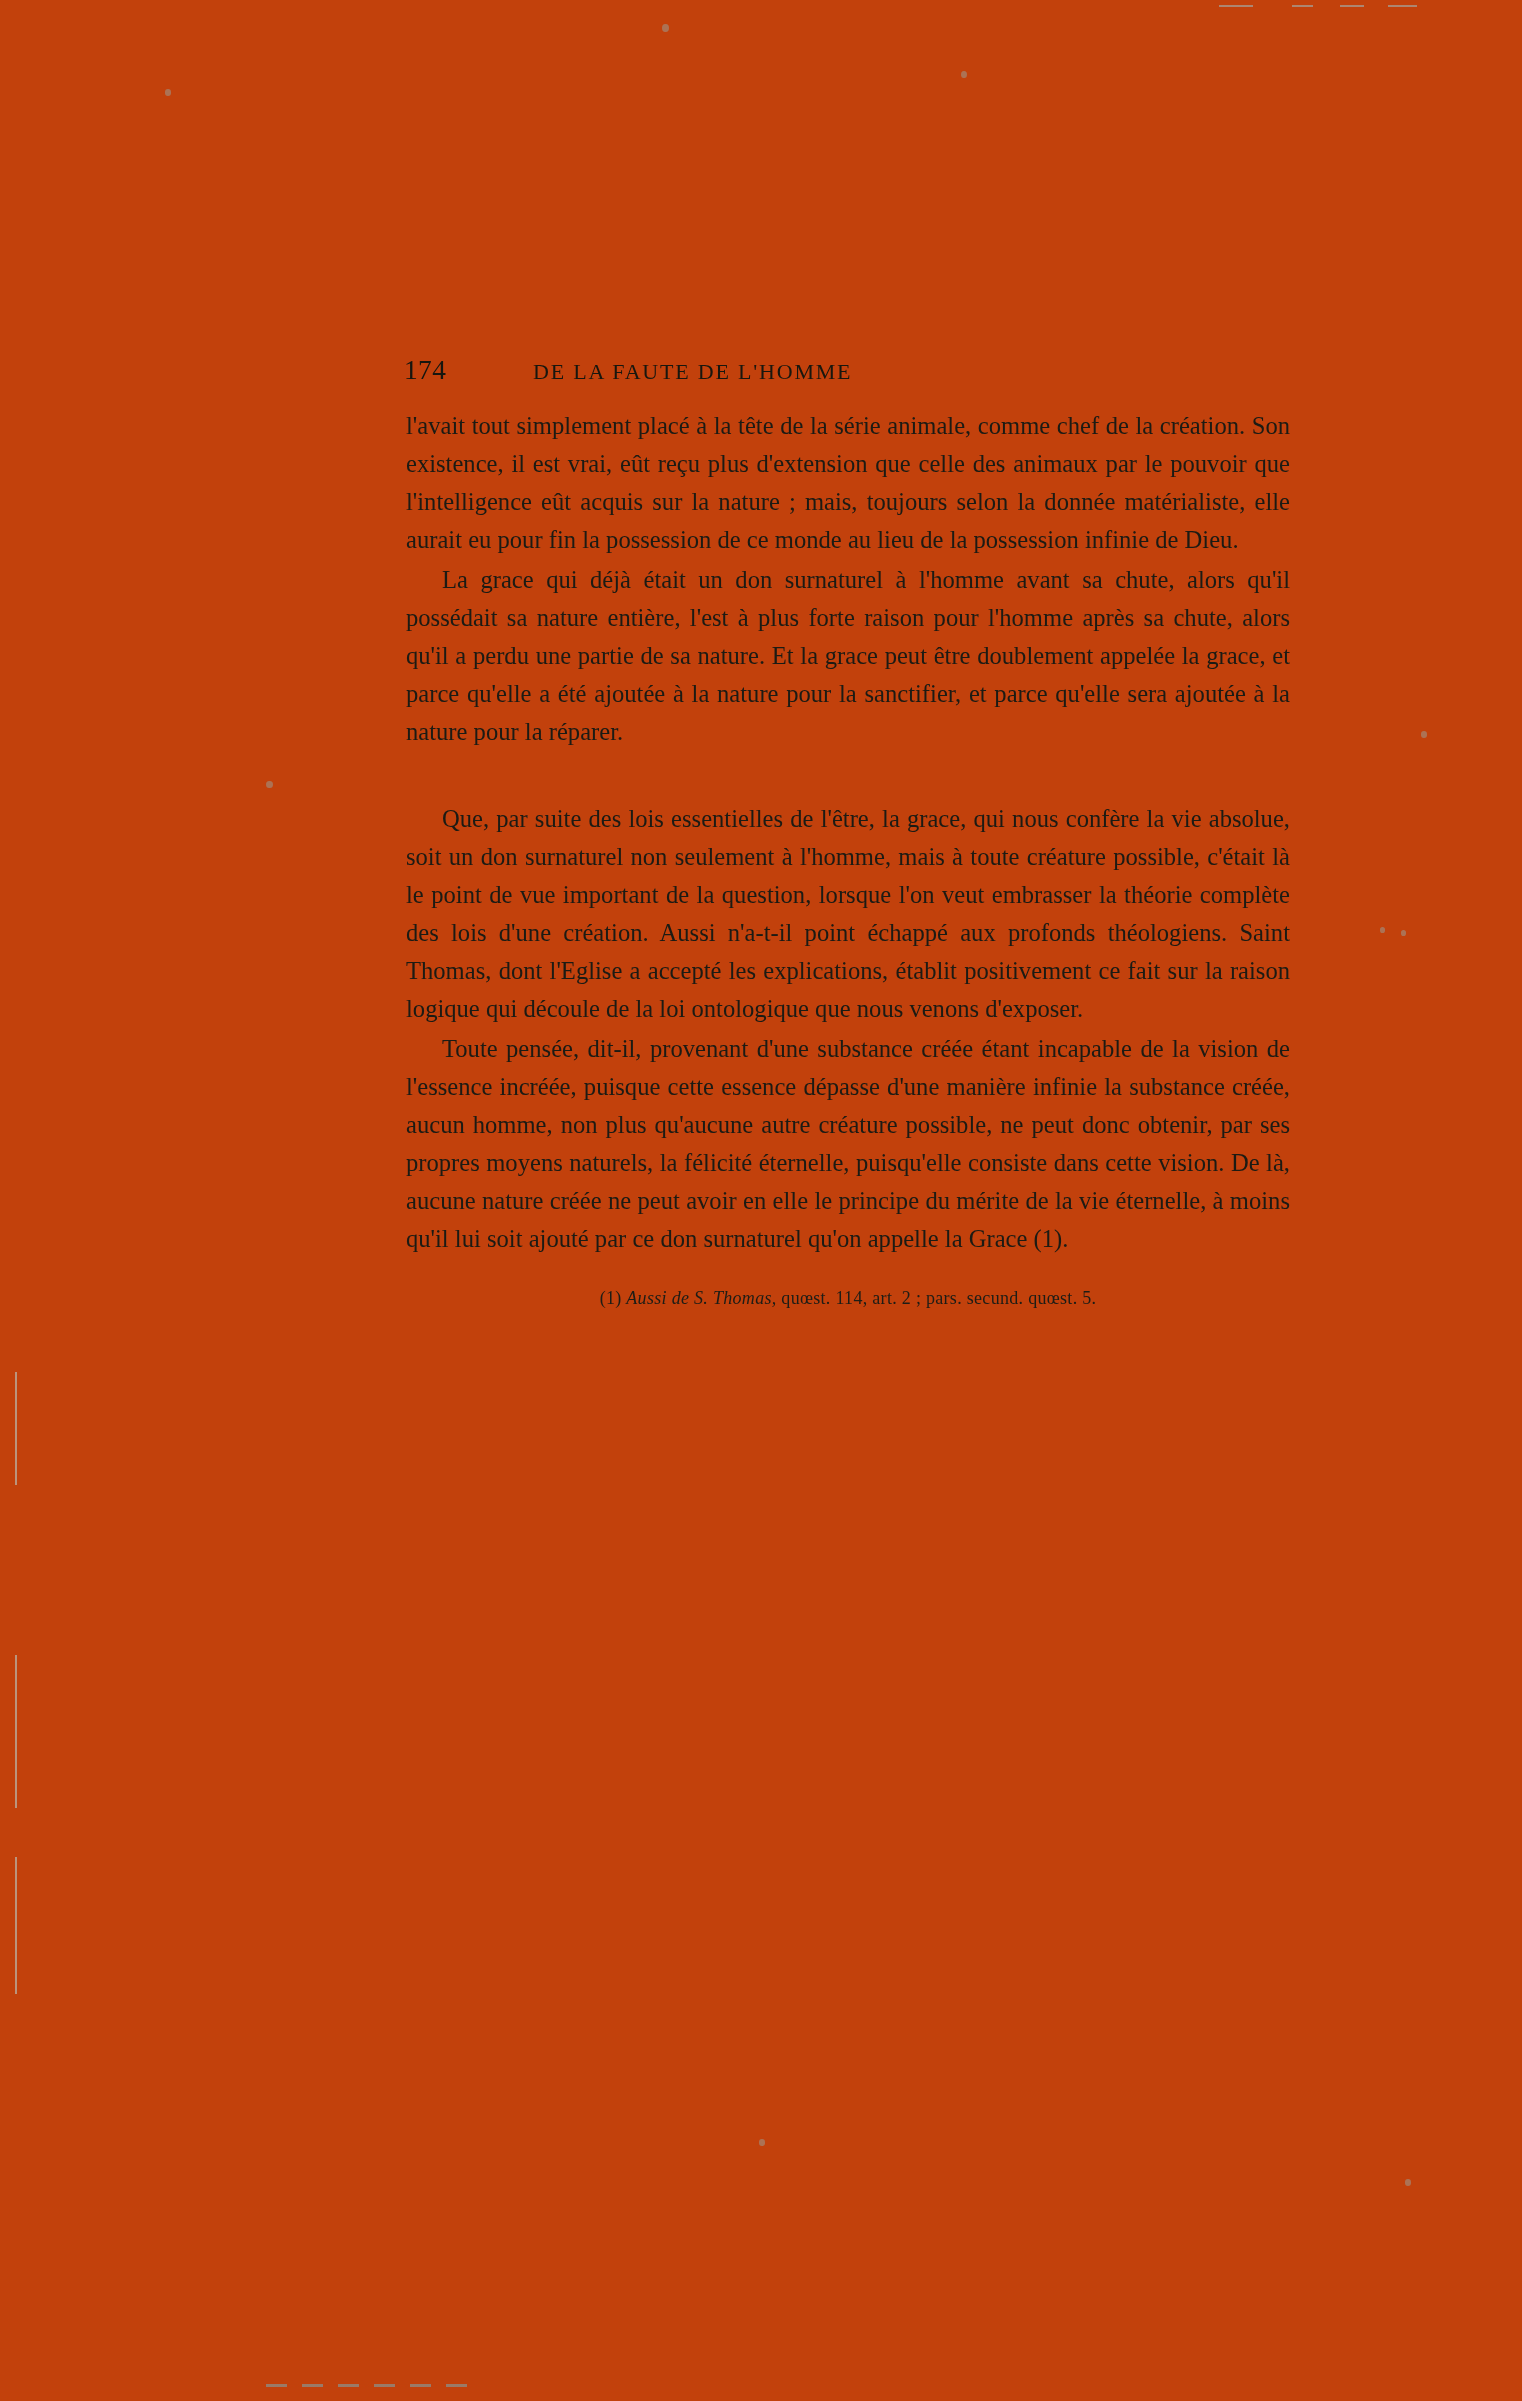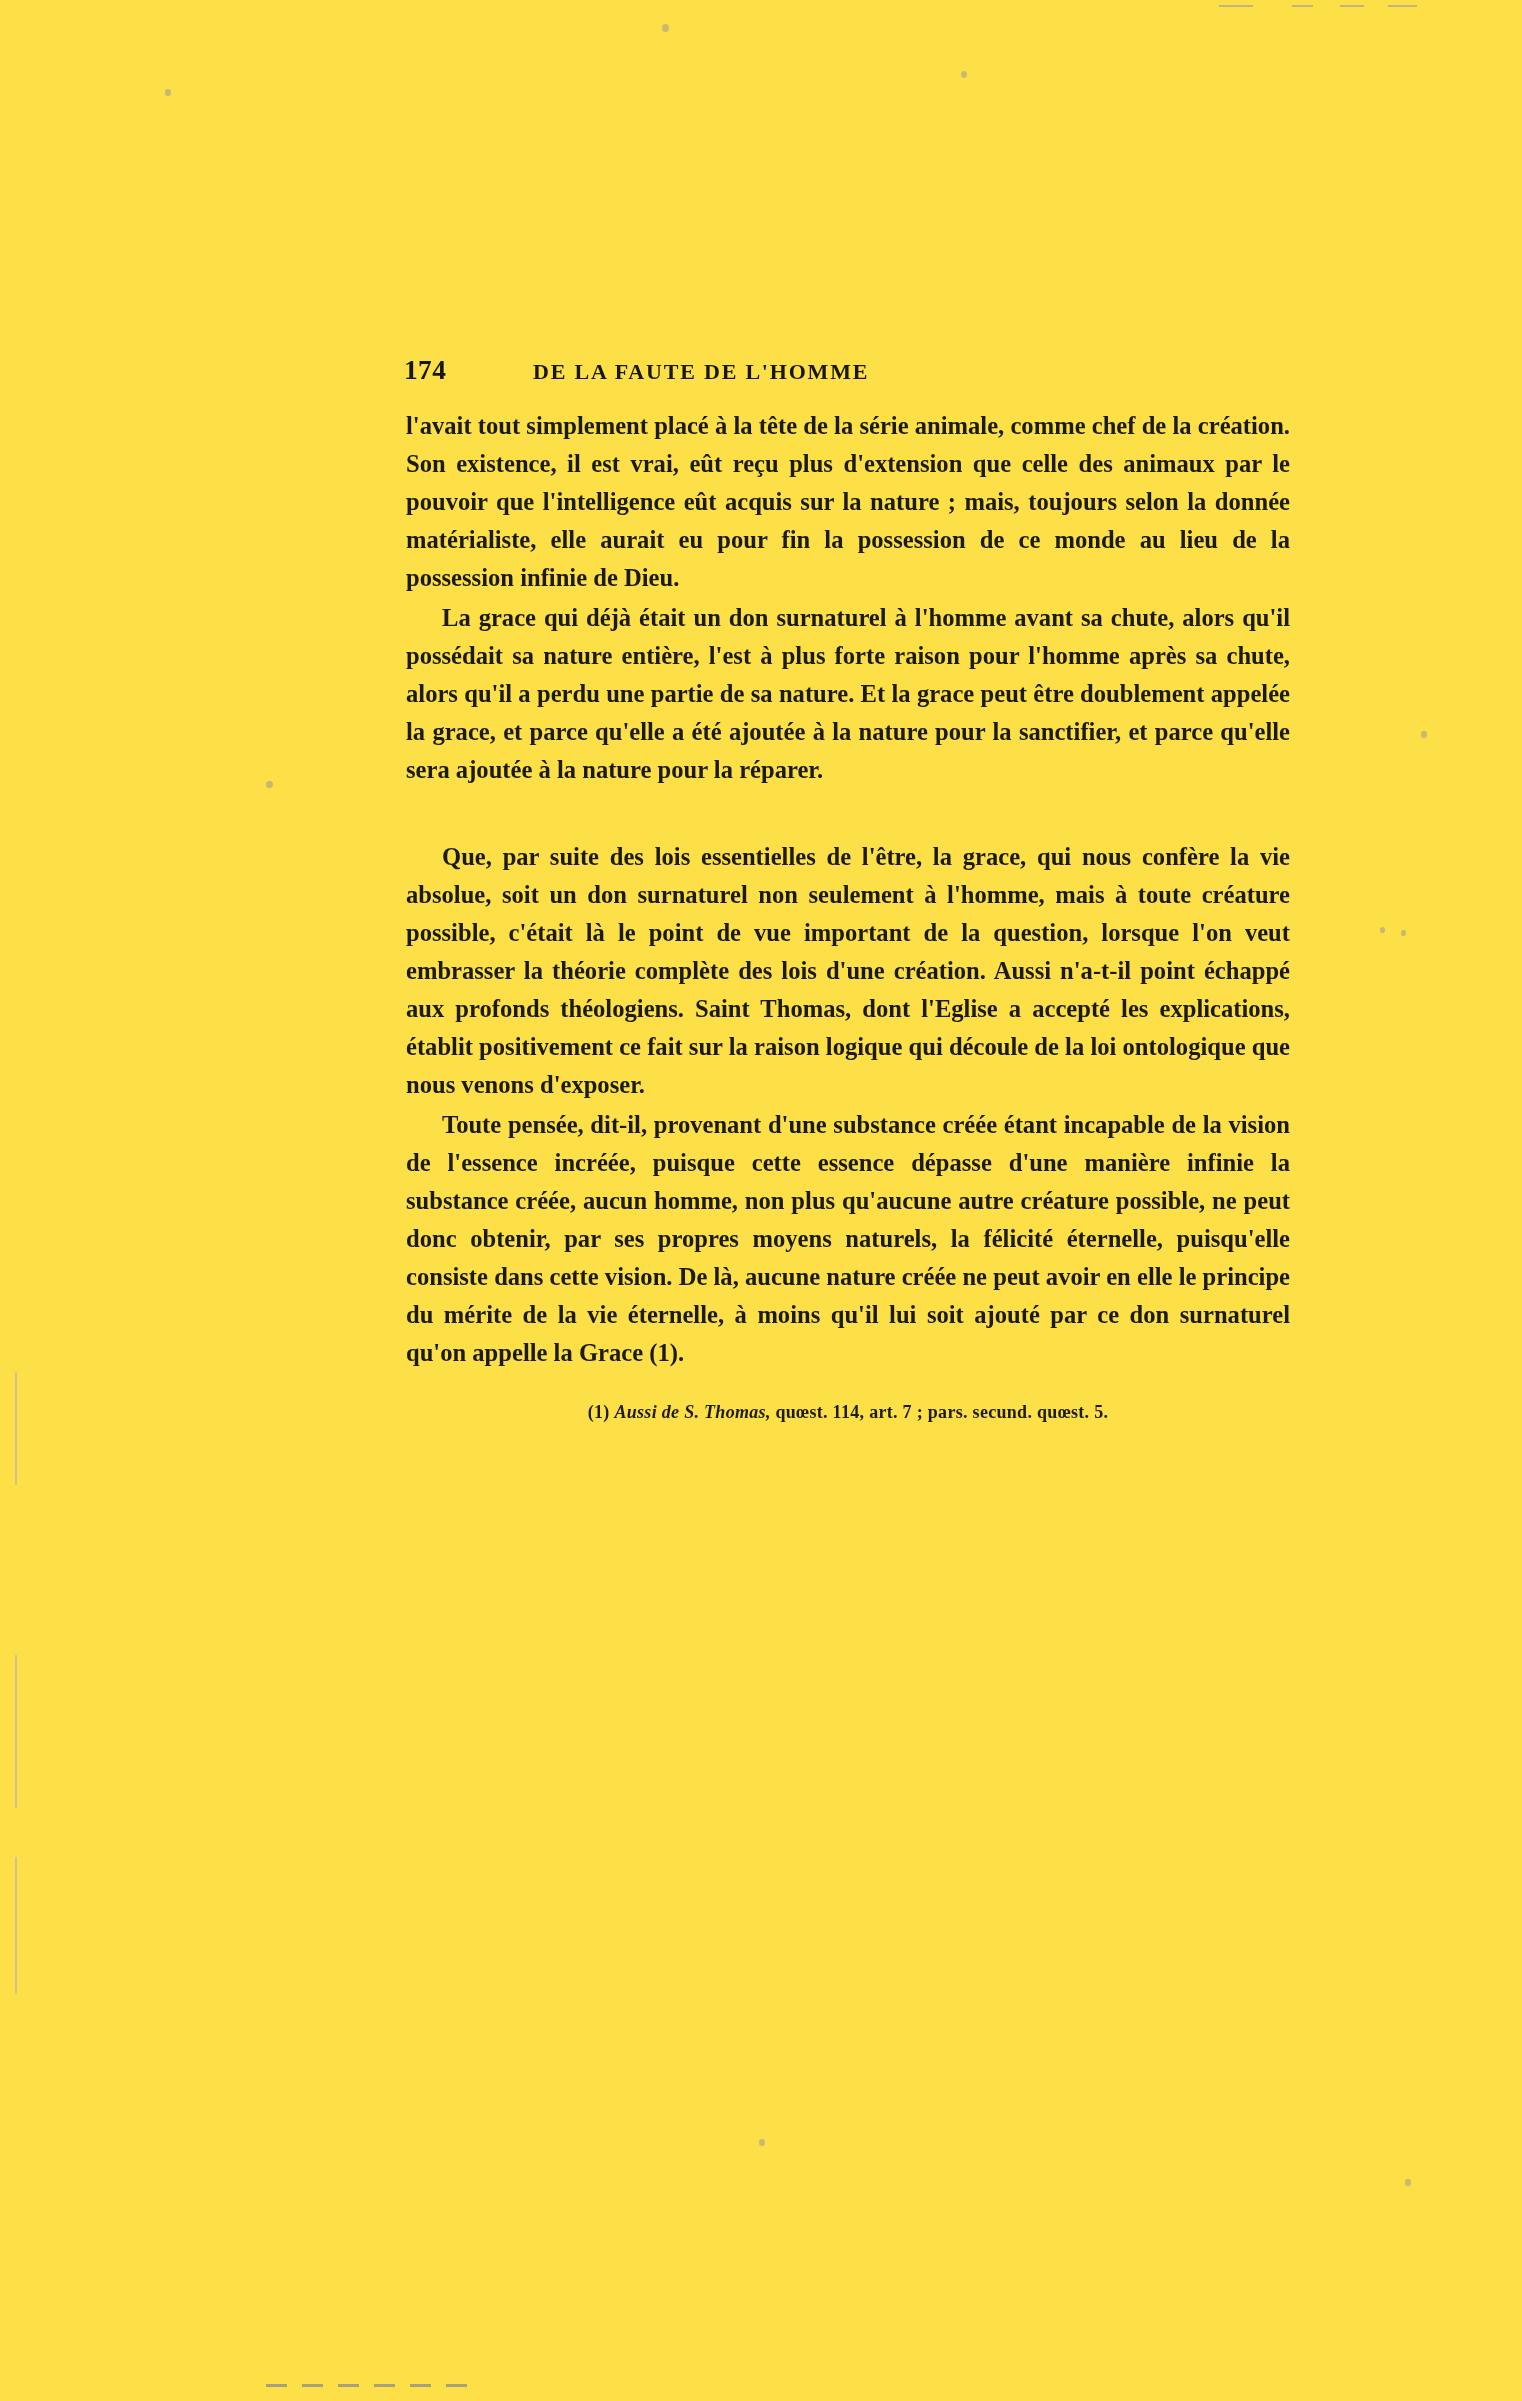--- a/index.html
+++ b/index.html
@@ -13,22 +13,21 @@
     position: relative;
     font-family: "Liberation Serif", serif;
     color: #1a1a18;
     overflow: hidden;
   }
 
   
   .page-scan {
     position: absolute;
     inset: 0;
-    background: #fde047;
-    font-weight: bold;
+    background: #c2410c;
   }
 
   
   .speck {
     position: absolute;
     background: #9a9a92;
     border-radius: 50%;
     opacity: .55;
   }
   .edge-mark {
@@ -150,19 +149,19 @@
 
     <div class="gap-large"></div>
 
     <p class="indent">Que, par suite des lois essentielles de l'être, la grace, qui nous confère la vie absolue, soit un don surnaturel non seulement à l'homme, mais à toute créature possible, c'était là le point de vue important de la question, lorsque l'on veut embrasser la théorie complète des lois d'une création. Aussi n'a-t-il point échappé aux profonds théologiens. Saint Thomas, dont l'Eglise a accepté les explications, établit positivement ce fait sur la raison logique qui découle de la loi ontologique que nous venons d'exposer.</p>
     <p class="indent">Toute pensée, dit-il, provenant d'une substance créée étant incapable de la vision de l'essence incréée, puisque cette essence dépasse d'une manière infinie la substance créée, aucun homme, non plus qu'aucune autre créature possible, ne peut donc obtenir, par ses propres moyens naturels, la félicité éternelle, puisqu'elle consiste dans cette vision. De là, aucune nature créée ne peut avoir en elle le principe du mérite de la vie éternelle, à moins qu'il lui soit ajouté par ce don surnaturel qu'on appelle la Grace (1).</p>
 
     <div class="footnote-rule-area">
       <div class="footnote">
         <span>(1)</span>
         <i>Aussi de S. Thomas,</i>
-        <span>quœst. 114, art. 7 ; pars. secund. quœst. 5.</span>
+        <span>quœst. 114, art. 2 ; pars. secund. quœst. 5.</span>
       </div>
     </div>
 
   </div>
 </div>
 
 
 </body></html>

